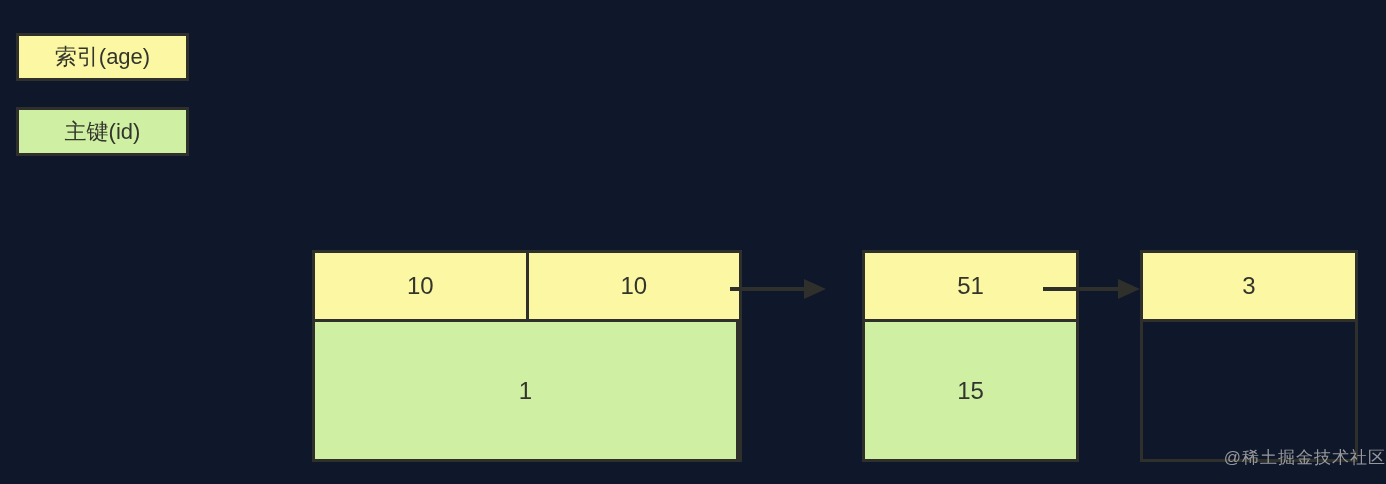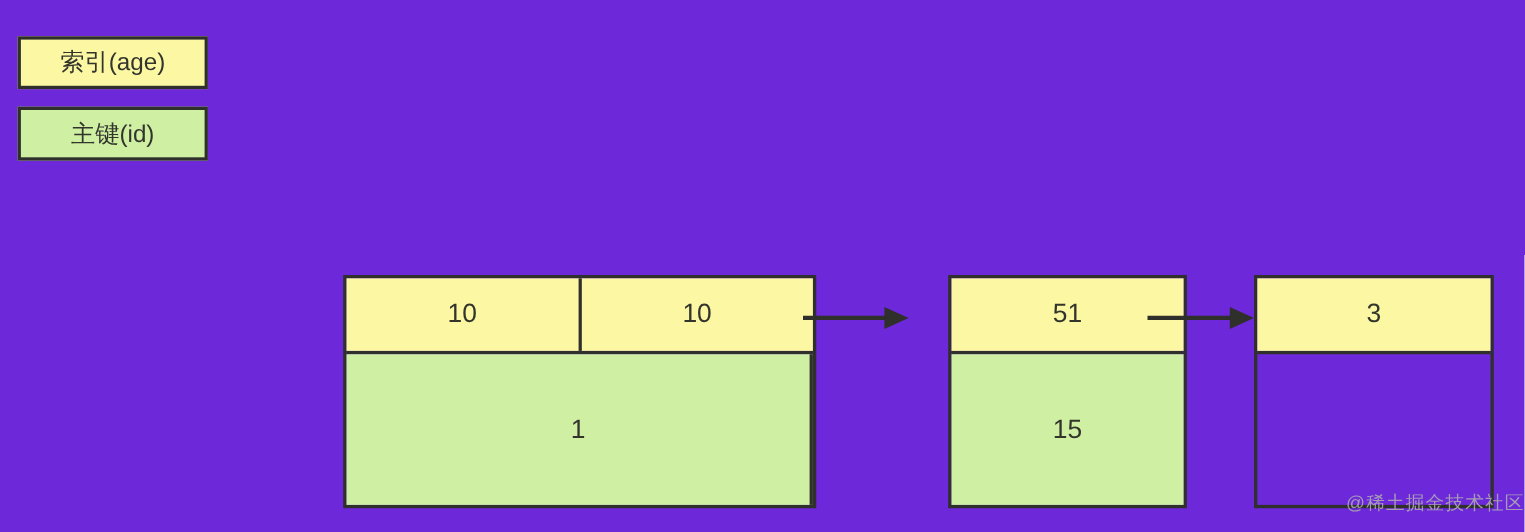--- a/index.html
+++ b/index.html
@@ -5,39 +5,39 @@
   html, body {
     margin: 0;
     padding: 0;
     background: #ffffff;
     font-family: "Liberation Sans", "DejaVu Sans", sans-serif;
   }
   .canvas {
     position: relative;
     width: 1386px;
     height: 484px;
-    background: #6d28d9;
+    background: #0f172a;
     overflow: hidden;
     color: var(--text, #33352d);
   }
   
   .legend-box {
     position: absolute;
     left: 16px;
     width: 173px;
     height: 48px;
     box-sizing: border-box;
     border: 3px solid var(--border, #2f2f2b);
     display: flex;
     align-items: center;
     justify-content: center;
     font-size: 22px;
   }
   .legend-index  { top: 33px;  background: var(--index-fill, #fbf7a3); }
-  .legend-pk     { top: 97px; height: 49px; background: var(--pk-fill, #cff0a3); }
+  .legend-pk     { top: 107px; height: 49px; background: var(--pk-fill, #cff0a3); }
 
   
   .node {
     position: absolute;
     top: 250px;
     height: 212px;
     box-sizing: border-box;
     border: 3px solid var(--border, #2f2f2b);
     display: flex;
     flex-direction: column;

